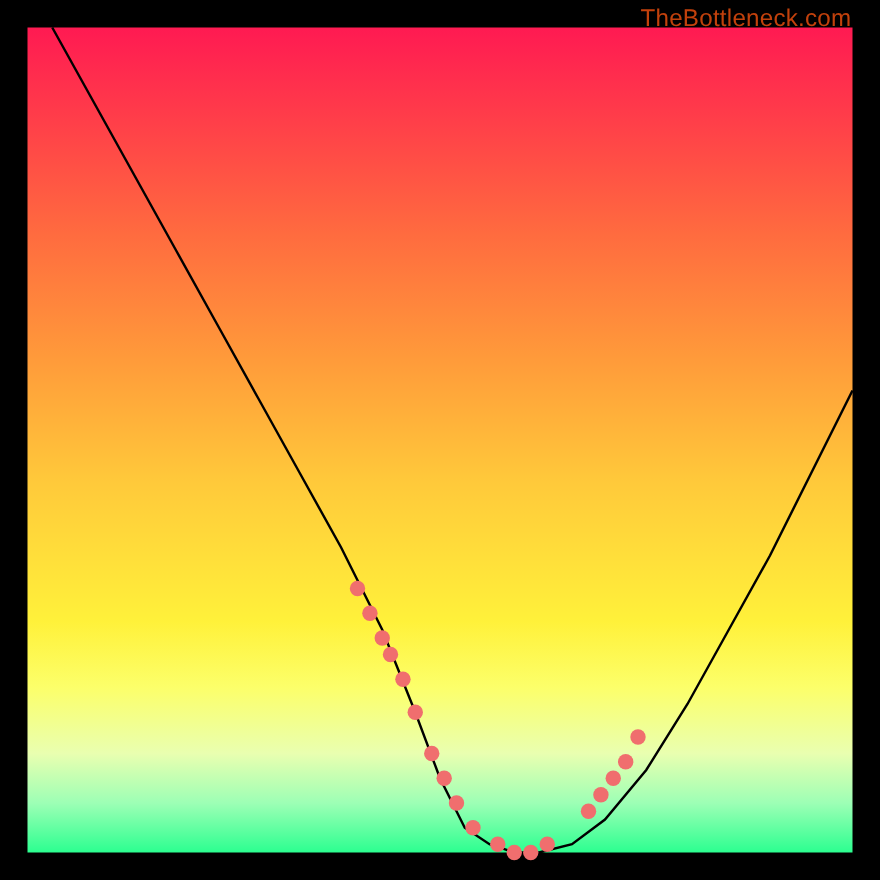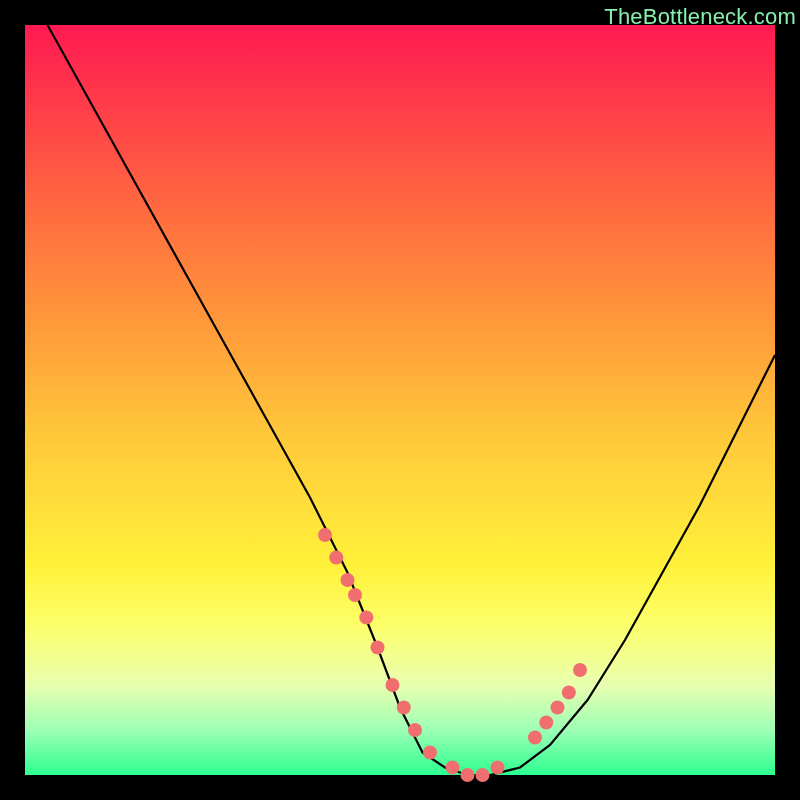--- a/index.html
+++ b/index.html
@@ -26,22 +26,22 @@
       #ffc93a 55%,
       #fff13a 72%,
       #fcff6a 80%,
       #e9ffb0 88%,
       #9dffb5 94%,
       #2cff90 100%);
   }
   .watermark {
     position: absolute;
     top: 4px;
-    right: 4px;
-    color: #86efac;
+    right: 26px;
+    color: #c2410c;
     font-size: 22px;
     font-weight: 500;
     letter-spacing: 0.2px;
     user-select: none;
   }
   svg.curve {
     position: absolute;
     left: 0;
     top: 0;
     width: 750px;

